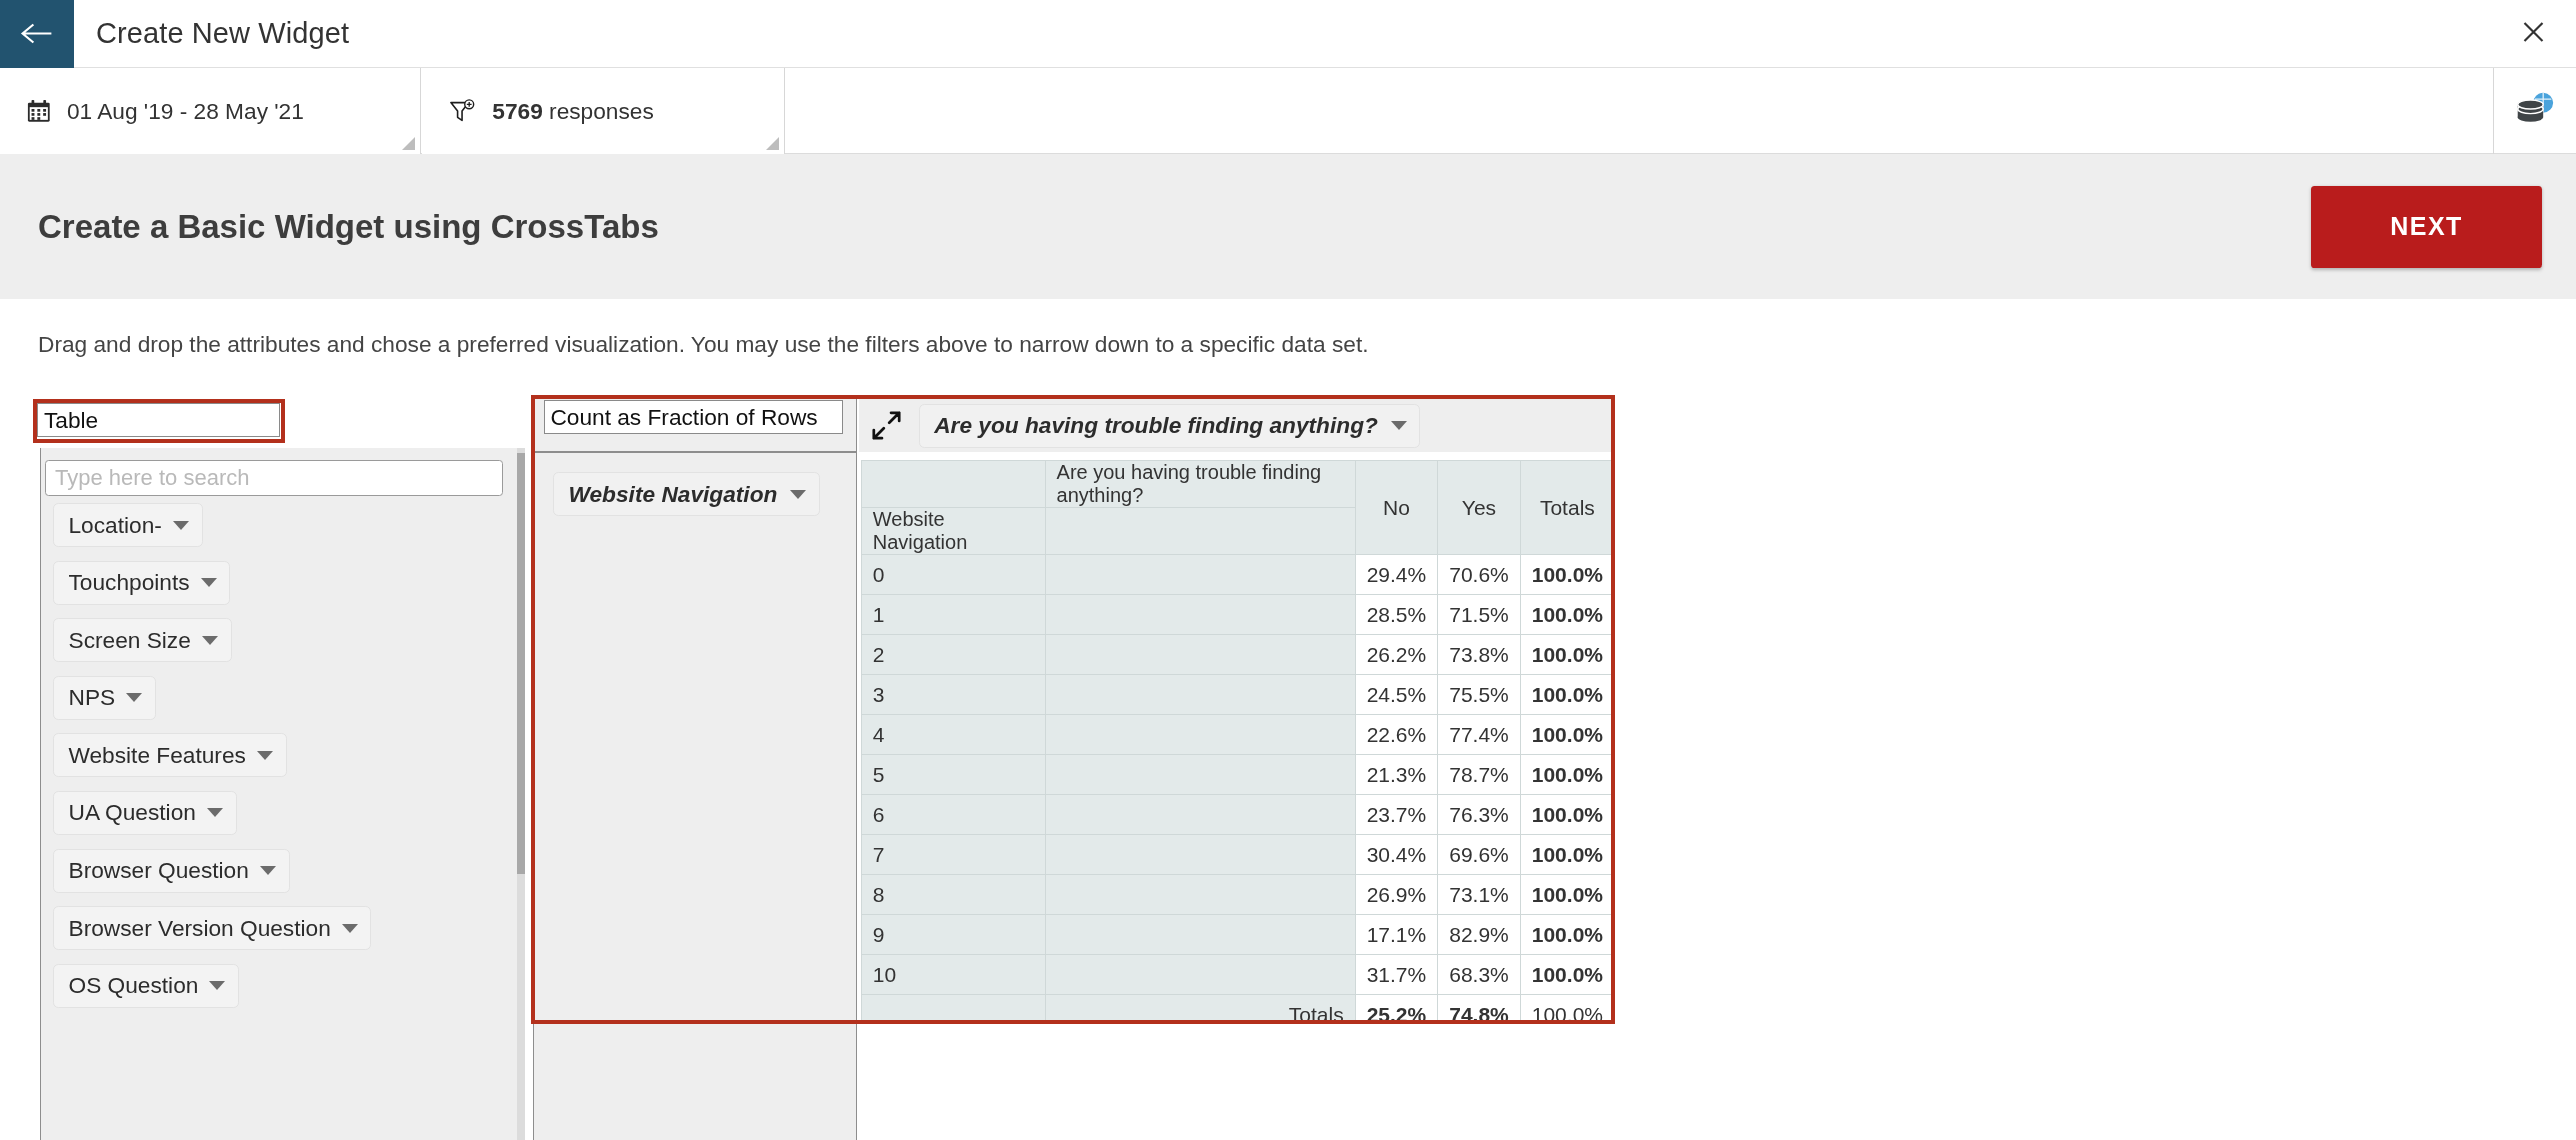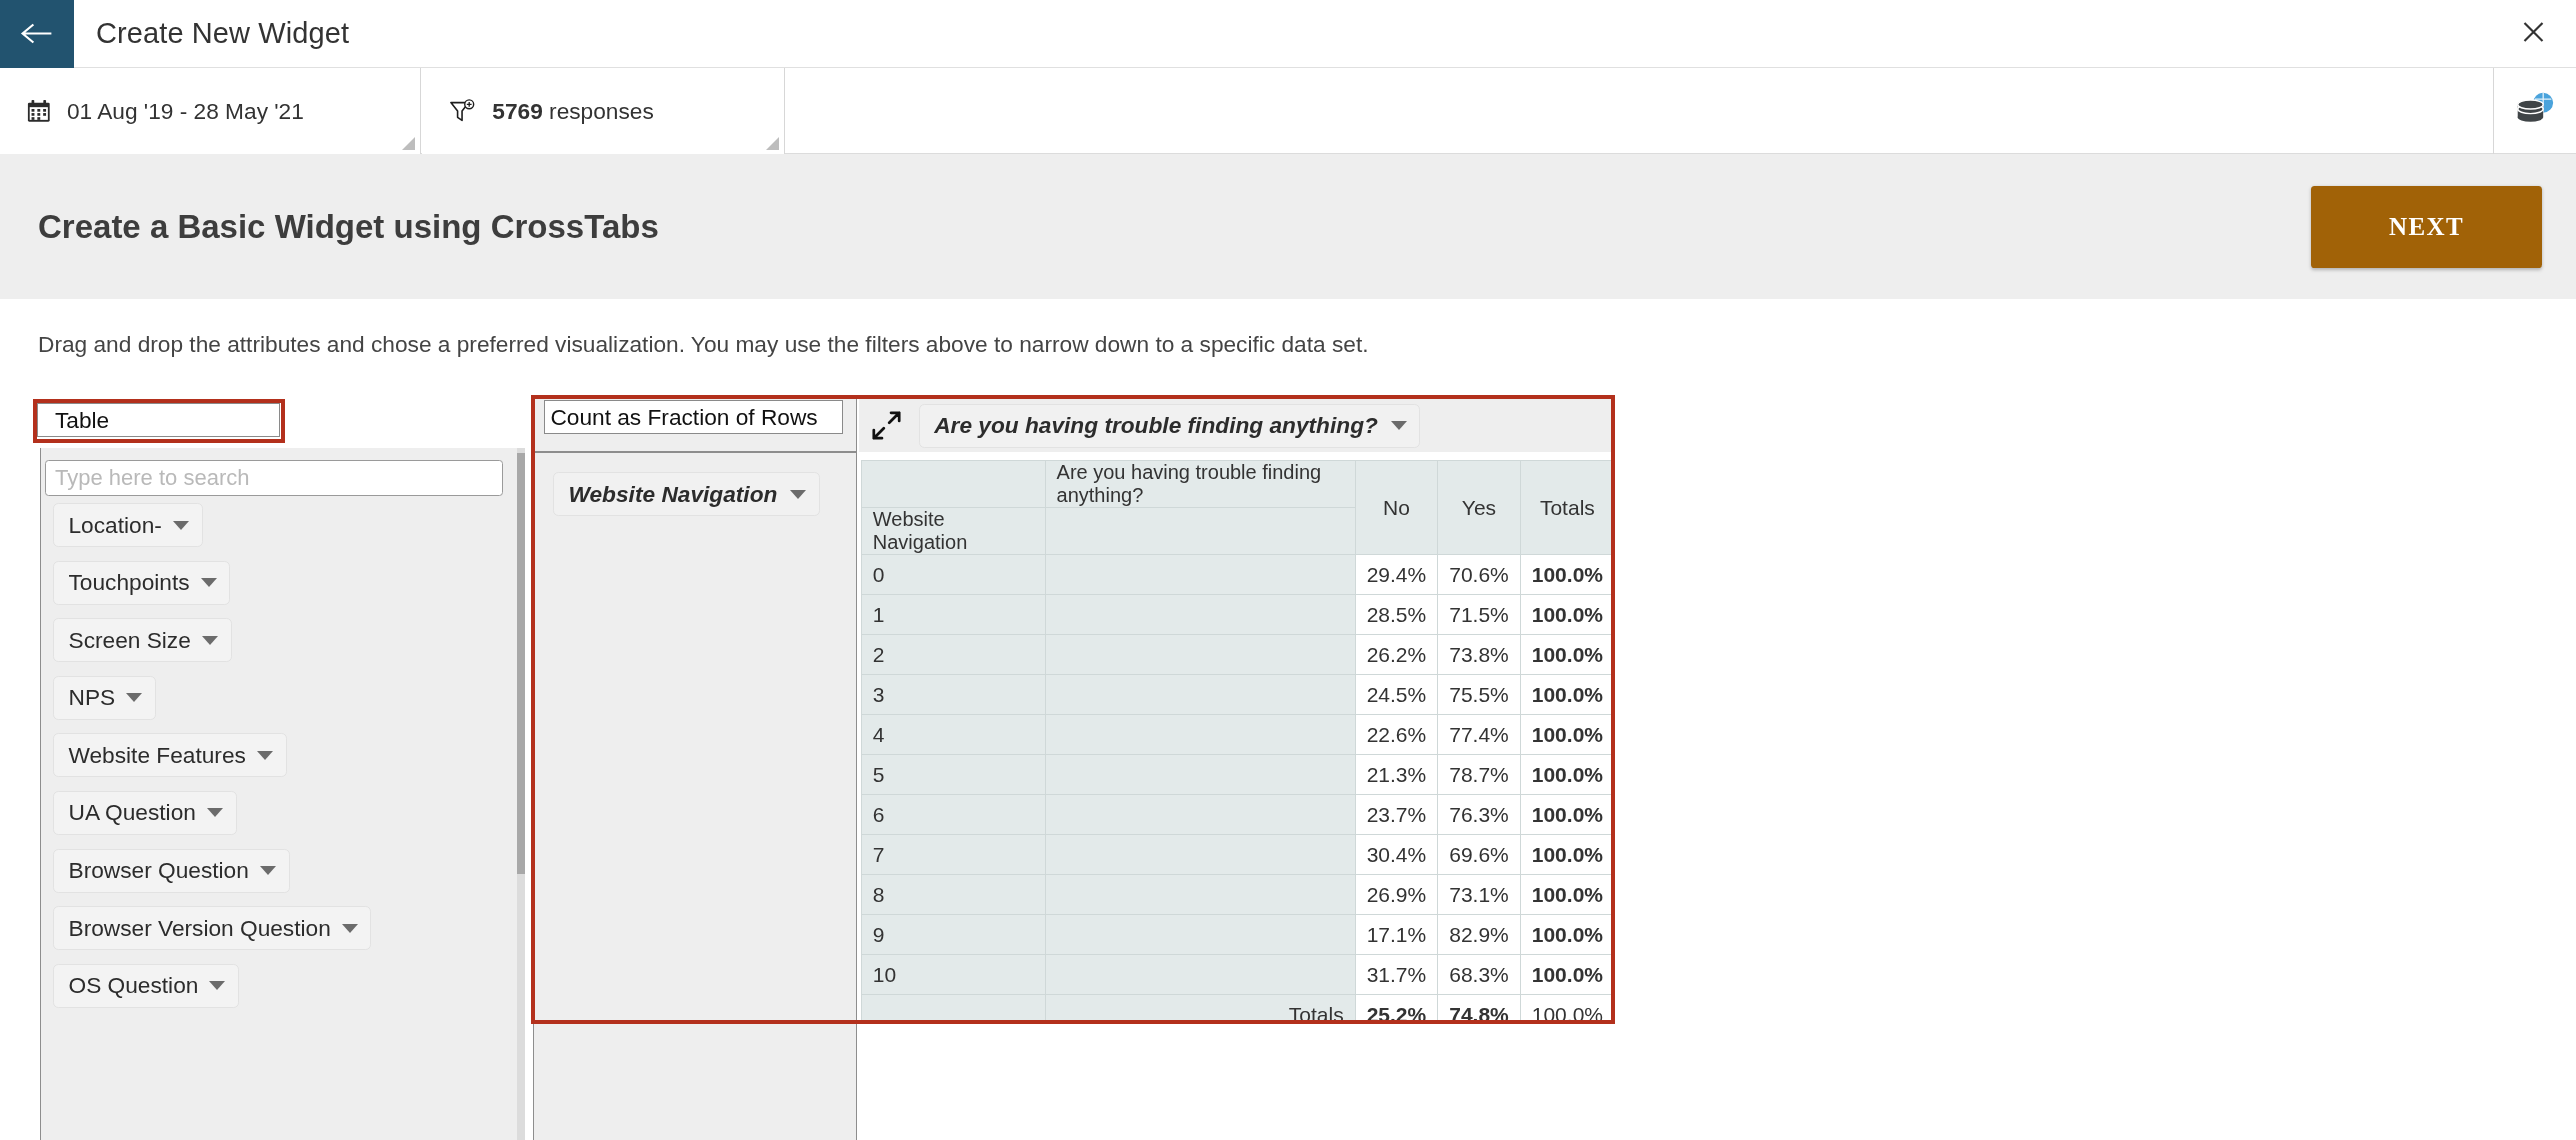--- a/index.html
+++ b/index.html
@@ -63,41 +63,41 @@
   .pagehead {
     position: absolute; left: 0; top: 154px; width: 2576px; height: 145px;
     background: #eeeeee;
   }
   .pagehead h1 {
     position: absolute; left: 38px; top: 50%; transform: translateY(-50%);
     font-size: 33px; font-weight: 700; color: #3d3d3d; white-space: nowrap;
   }
   .next-btn {
     position: absolute; right: 34px; top: 50%; transform: translateY(-50%);
-    width: 231px; height: 82px; background: #a16207; color: #fff;
+    width: 231px; height: 82px; background: #b91c1c; color: #fff;
     border: none; border-radius: 3.6px;
-    font-family: Liberation Serif, serif;
+    font-family: Liberation Sans, sans-serif;
     font-size: 25px; font-weight: 700; letter-spacing: 1.4px;
     cursor: pointer; box-shadow: 0 1.8px 3.6px rgba(0,0,0,.25); margin-left: 40px;
   }
 
   
   .instruction {
     position: absolute; left: 38px; top: 331px;
     font-size: 22.7px; color: #444; white-space: nowrap;
   }
 
   
   .hl { position: absolute; border: 4.5px solid #b3301c; pointer-events: none; z-index: 30; }
 
   
   .viz-label {
     position: absolute; left: 37px; top: 403px; width: 243px; height: 34px;
     border: 1.8px solid #8a8a8a; background: #fff;
-    display: flex; align-items: center; padding-left: 17px;
+    display: flex; align-items: center; padding-left: 6px;
     font-size: 22.7px; color: #111; z-index: 20;
   }
   .attr-panel {
     position: absolute; left: 40px; top: 448px; width: 485px; height: 692px;
     background: #eeeeee; border-left: 1.8px solid #8d8d8d;
   }
   .search-input {
     position: absolute; left: 45px; top: 460px; width: 458px; height: 36px;
     border: 0.9px solid #9a9a9a; border-radius: 3.6px; background: #fff;
     font-family: "Liberation Sans", sans-serif;

